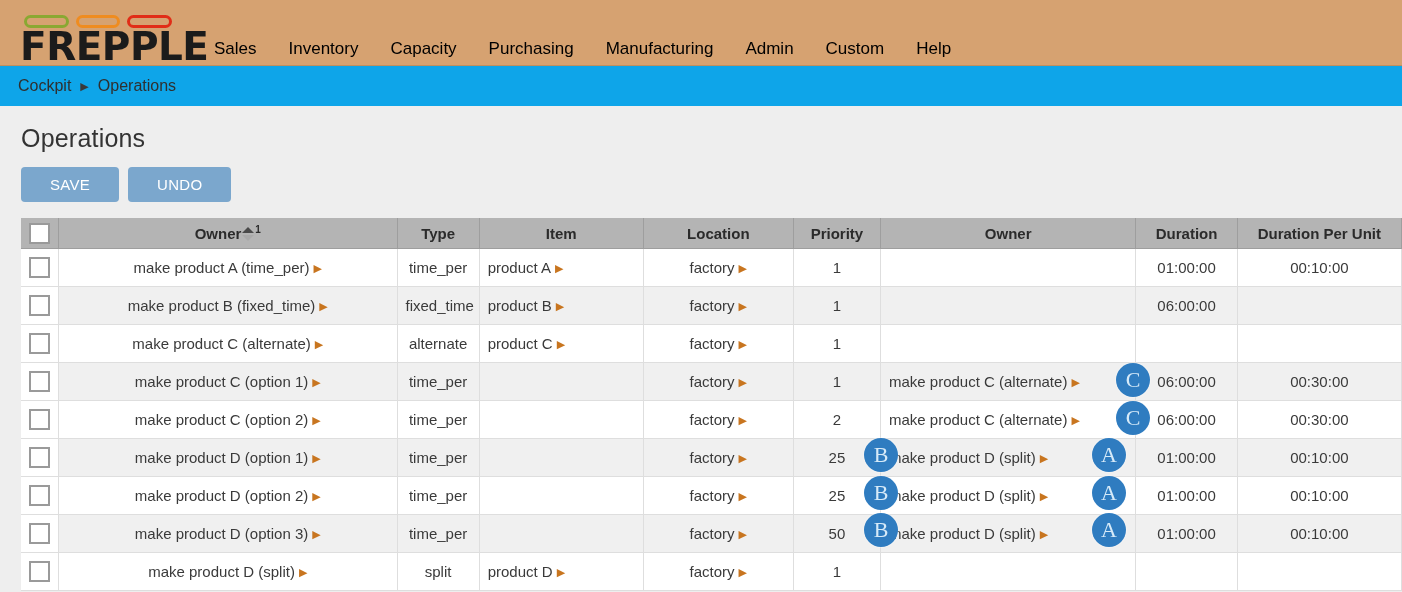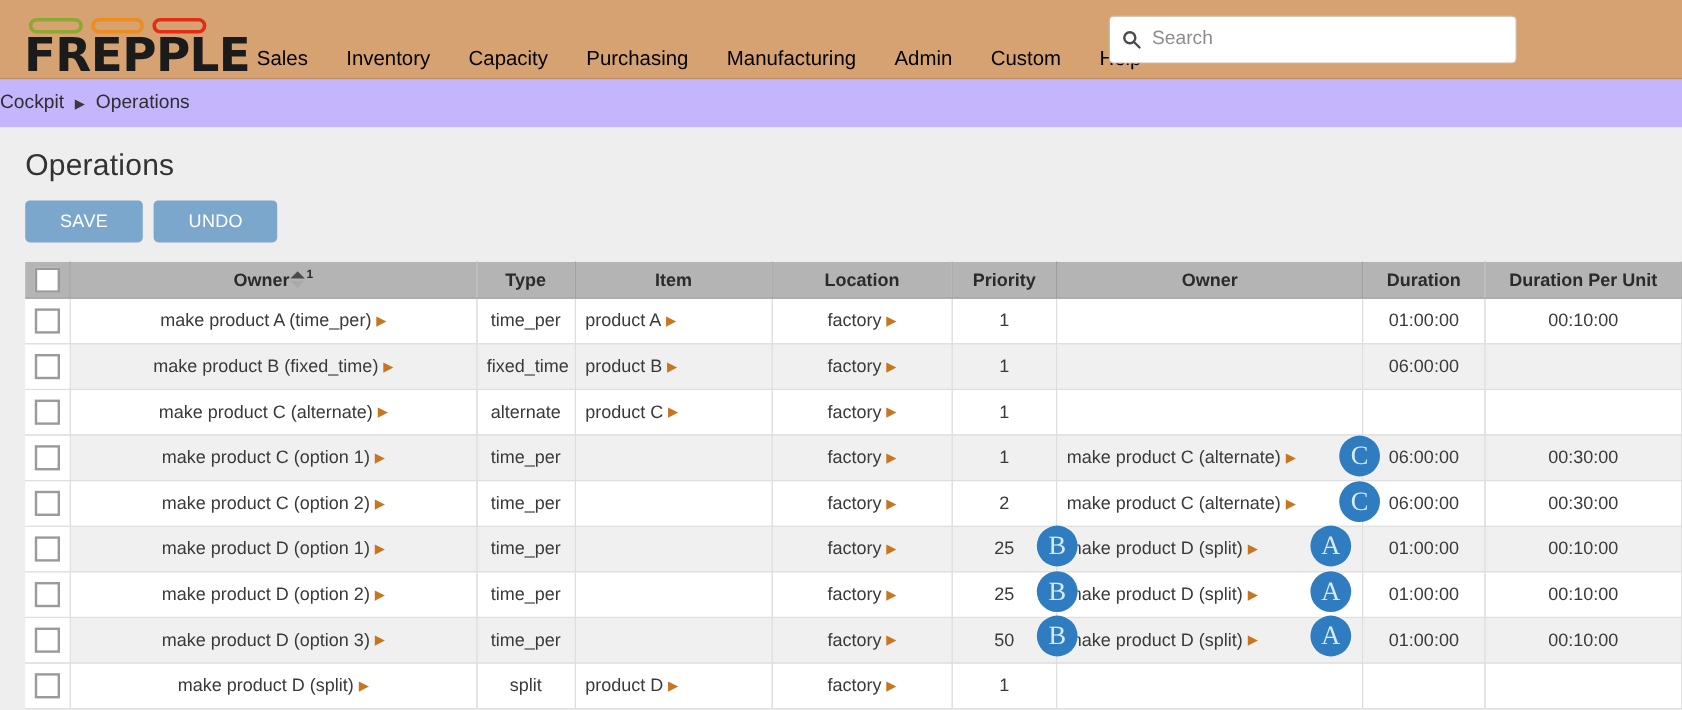--- a/index.html
+++ b/index.html
@@ -99,24 +99,25 @@
     font-size: 16px;
     color: #333;
     width: 100%;
     background: transparent;
   }
   .search-input::placeholder { color: #8d8d8d; opacity: 1; }
 
   
   .crumbbar {
     height: 41px;
-    background: #c4b5fd;
+    background: #0ea5e9;
     border-top: 1px solid #c08f5e;
     display: flex;
     align-items: center;
+    padding-left: 18px;
     box-sizing: border-box;
     font-size: 16px;
     color: #2f2f2f;
   }
   .crumb { cursor: pointer; }
   .crumb-sep {
     margin: 0 9px;
     font-size: 11px;
     color: #3a3a3a;
   }
@@ -282,27 +283,20 @@
     <a class="navlink">Sales</a>
     <a class="navlink">Inventory</a>
     <a class="navlink">Capacity</a>
     <a class="navlink">Purchasing</a>
     <a class="navlink">Manufacturing</a>
     <a class="navlink">Admin</a>
     <a class="navlink">Custom</a>
     <a class="navlink">Help</a>
   </div>
 
-  <div class="searchbox">
-    <svg class="search-icon" viewBox="0 0 16 16" fill="none" stroke="#4a4a4a" stroke-width="2">
-      <circle cx="6.5" cy="6.5" r="4.6"></circle>
-      <line x1="10" y1="10" x2="14.6" y2="14.6" stroke-linecap="round"></line>
-    </svg>
-    <input class="search-input" type="text" placeholder="Search" style="">
-  </div>
 </div>
 
 <div class="crumbbar">
   <span class="crumb">Cockpit</span>
   <span class="crumb-sep">▶</span>
   <span class="crumb">Operations</span>
 </div>
 
 <div class="pagebody">
 

